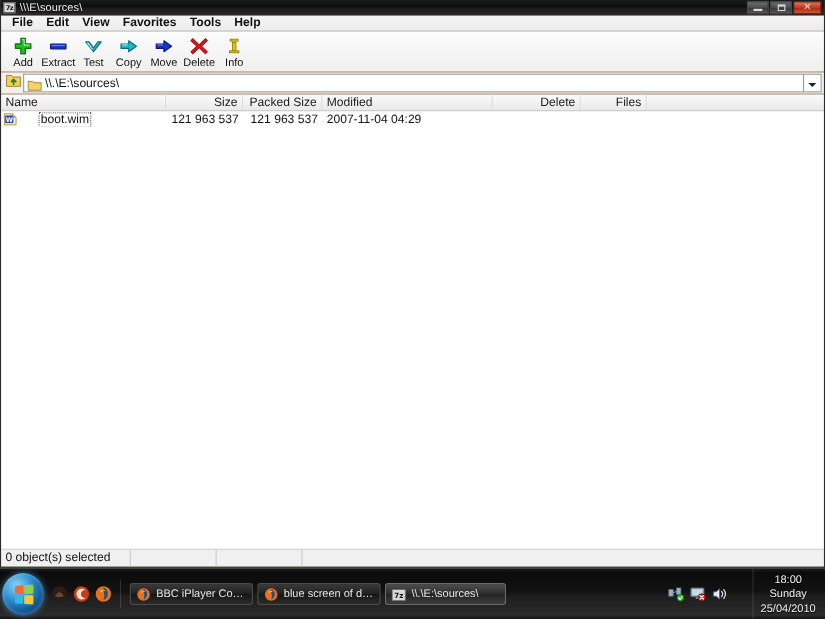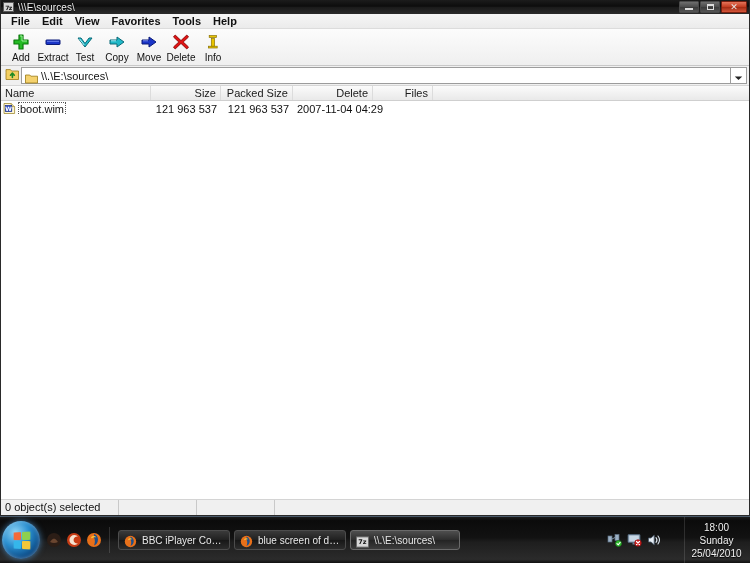--- a/index.html
+++ b/index.html
@@ -212,21 +212,21 @@
     color: #111;
     padding: 0 4px;
     white-space: nowrap;
     overflow: hidden;
     line-height: 14px;
   }
   .cell.r { text-align: right; }
   .name-cell {
     display: flex;
     align-items: center;
-    gap: 3px;
+    gap: 20px;
     padding-left: 2px;
   }
   .name-focus {
     display: inline-block;
     outline: 1px dotted #555;
     padding: 0 1px;
     line-height: 12px;
   }
   .wim-icon {
     width: 13px; height: 13px;
@@ -501,20 +501,21 @@
             <path d="M0.8,1.4 L4.5,5 L8.2,1.4 Z" fill="#222"></path>
           </svg>
       </span>
     </div>
   </div>
 
   <div class="col-headers">
     <div class="col-h" style="width:150px">Name</div>
     <div class="col-h r" style="width:70px">Size</div>
     <div class="col-h r" style="width:72px">Packed Size</div>
+    <div class="col-h" style="width:155px">Modified</div>
     <div class="col-h r" style="width:80px">Delete</div>
     <div class="col-h r" style="width:60px">Files</div>
   </div>
 
   <div class="filelist">
     <div class="file-row">
       <div class="cell name-cell" style="width:150px">
         <span class="wim-icon">
           <svg width="13" height="13" viewBox="0 0 13 13">
             <path d="M1,1.5 L8.2,1.5 L11.6,4.6 L11.6,11.5 L1,11.5 Z" fill="#fdf6d8" stroke="#a08a30" stroke-width="0.8"></path>

